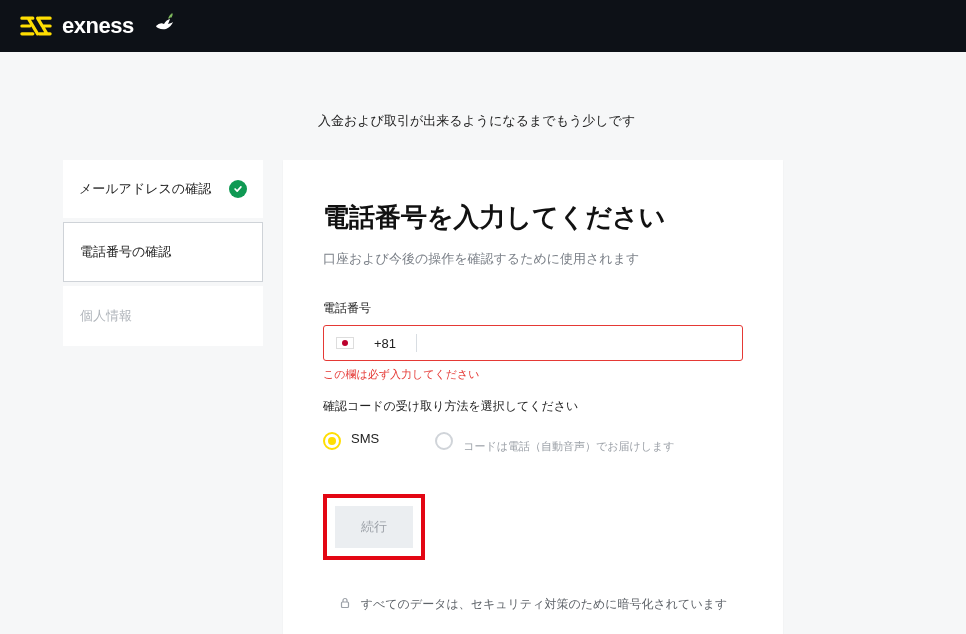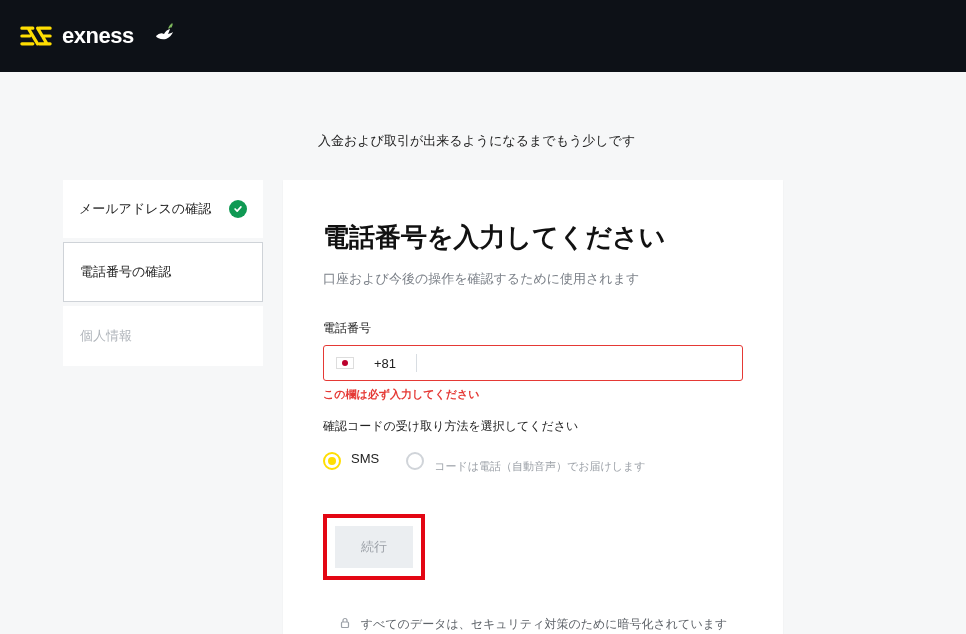--- a/index.html
+++ b/index.html
@@ -9,21 +9,21 @@
     }
     body {
       font-family: -apple-system, BlinkMacSystemFont, "Segoe UI", "Hiragino Sans", "Yu Gothic", sans-serif;
       background: #f6f7f8;
       width: 966px;
       height: 634px;
       overflow: hidden;
     }
     .header {
       background: #0d1117;
-      height: 72px;
+      height: 52px;
       display: flex;
       align-items: center;
       padding: 0 20px;
     }
     .logo-group {
       display: flex;
       align-items: center;
       gap: 10px;
     }
     .logo-mark {
@@ -154,30 +154,29 @@
     .phone-number-input {
       border: none;
       outline: none;
       font-size: 13px;
       flex: 1;
     }
     .error-text {
       font-size: 11px;
       color: #e53935;
       margin-bottom: 16px;
-      font-weight: bold;
     }
     .method-label {
       font-size: 12px;
       color: #222;
       margin-bottom: 16px;
     }
     .radio-row {
       display: flex;
-      gap: 27px;
+      gap: 56px;
       align-items: flex-start;
     }
     .radio-option {
       display: flex;
       align-items: flex-start;
       gap: 10px;
     }
     .radio-circle {
       width: 18px;
       height: 18px;

